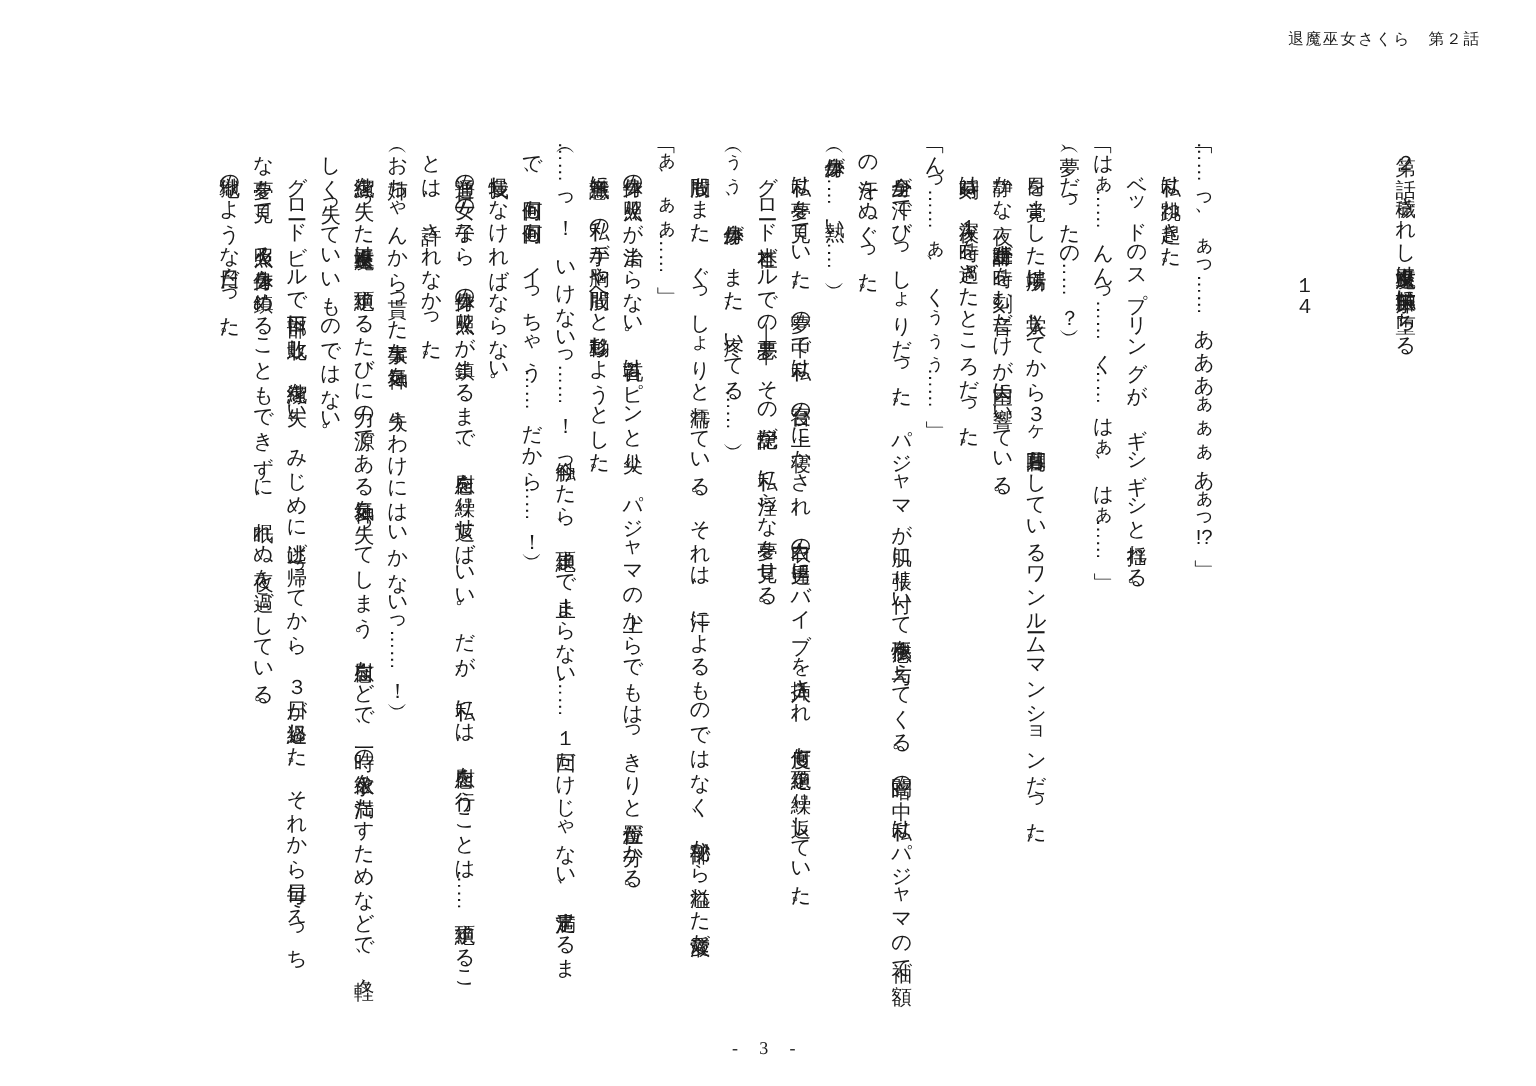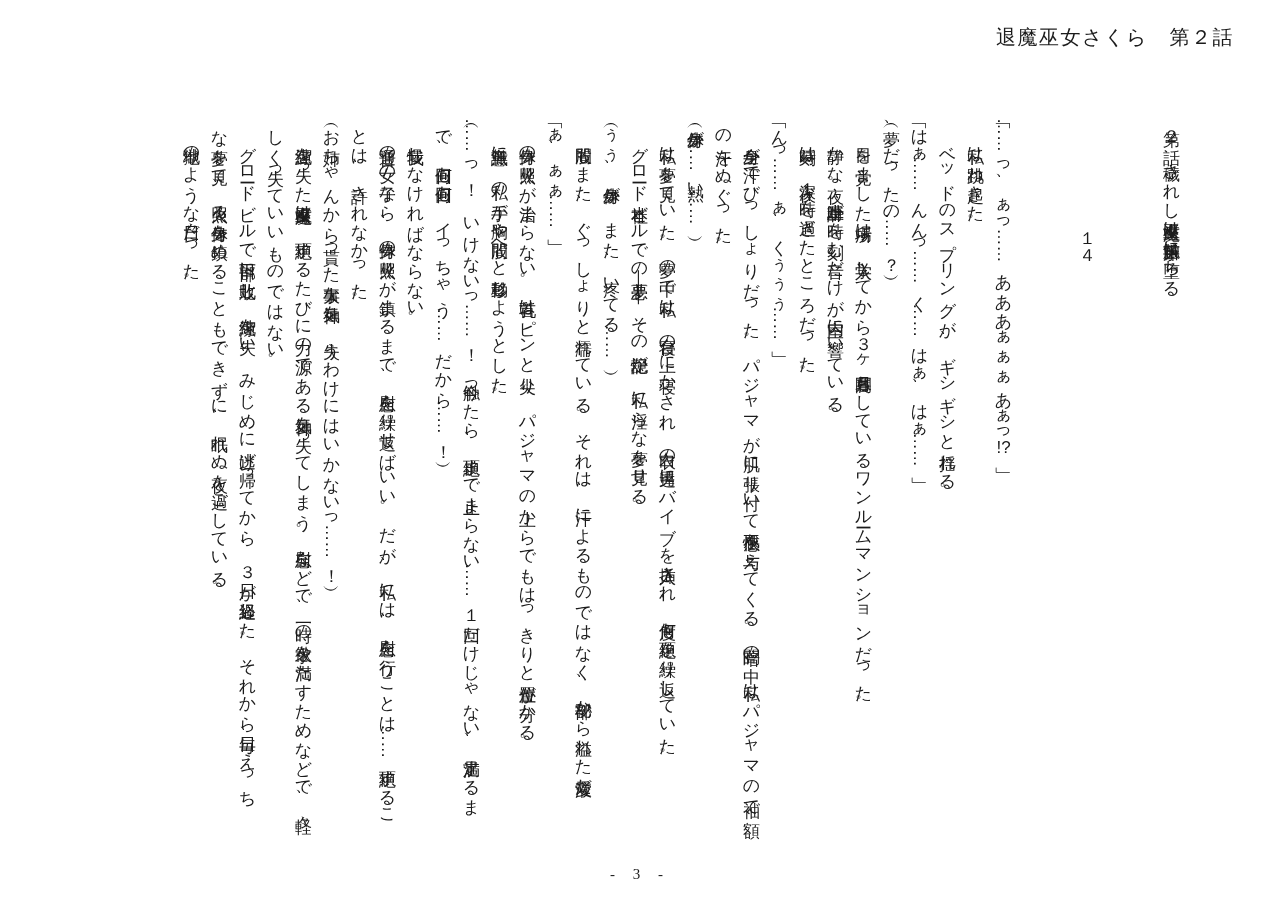--- a/index.html
+++ b/index.html
@@ -8,21 +8,21 @@
     background:#ffffff;
     font-family:"Liberation Sans","DejaVu Sans",sans-serif;
     color:#1b1b1b;
     overflow:hidden;
     position:relative;
   }
   .page{position:absolute;inset:0;background:#ffffff;}
   .running-header{
     position:absolute;
     top:24px;right:46px;
-    font-size:20px;
+    font-size:13px;
     letter-spacing:1.5px;
     white-space:nowrap;
     color:#1b1b1b;
   }
   .text-block{
     position:absolute;
     top:118px;
     right:95px;
     height:700px;
     writing-mode:vertical-rl;

